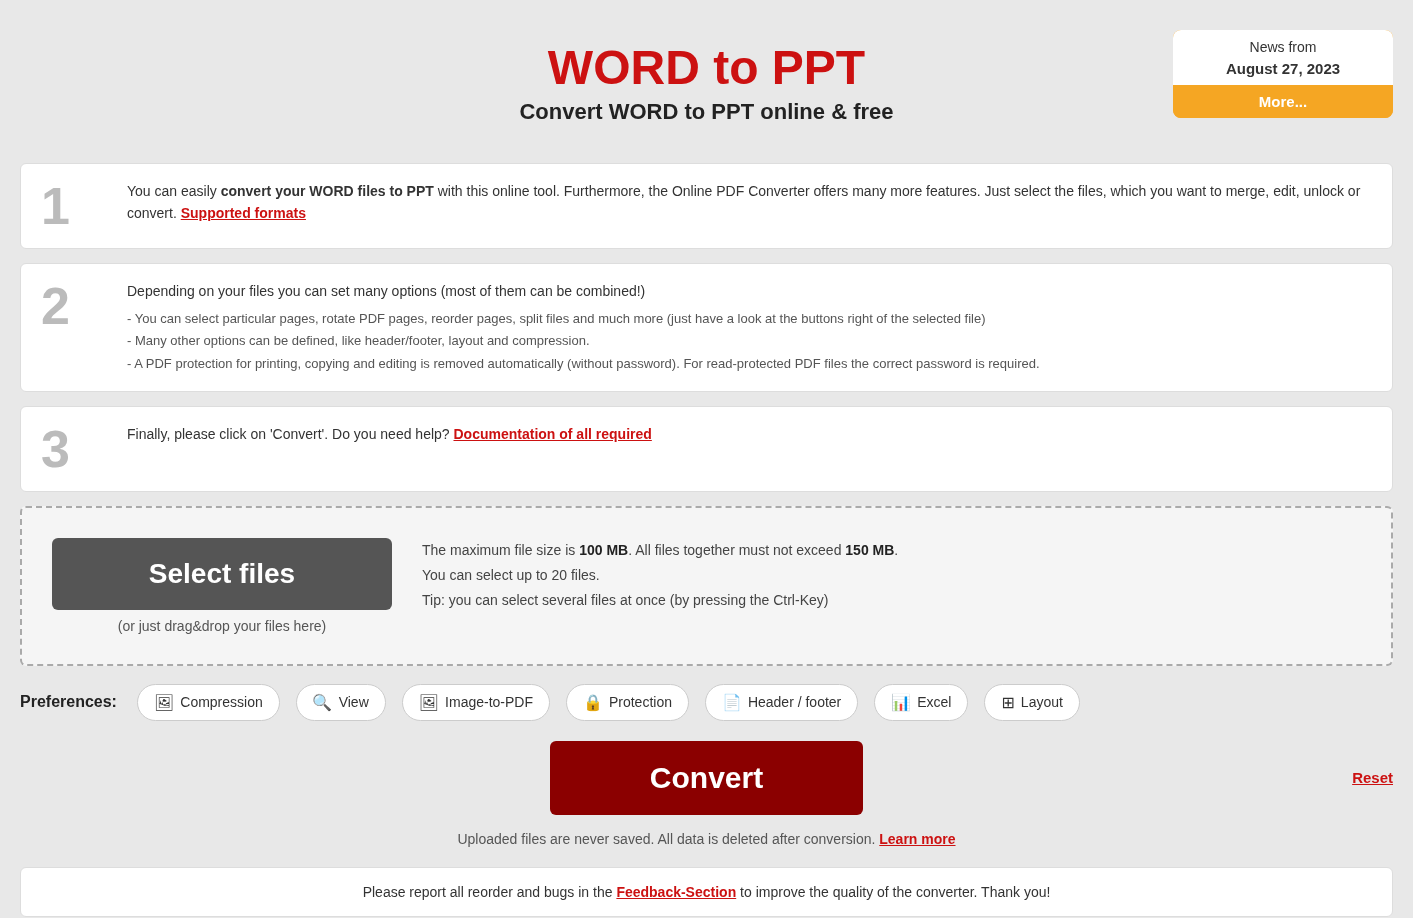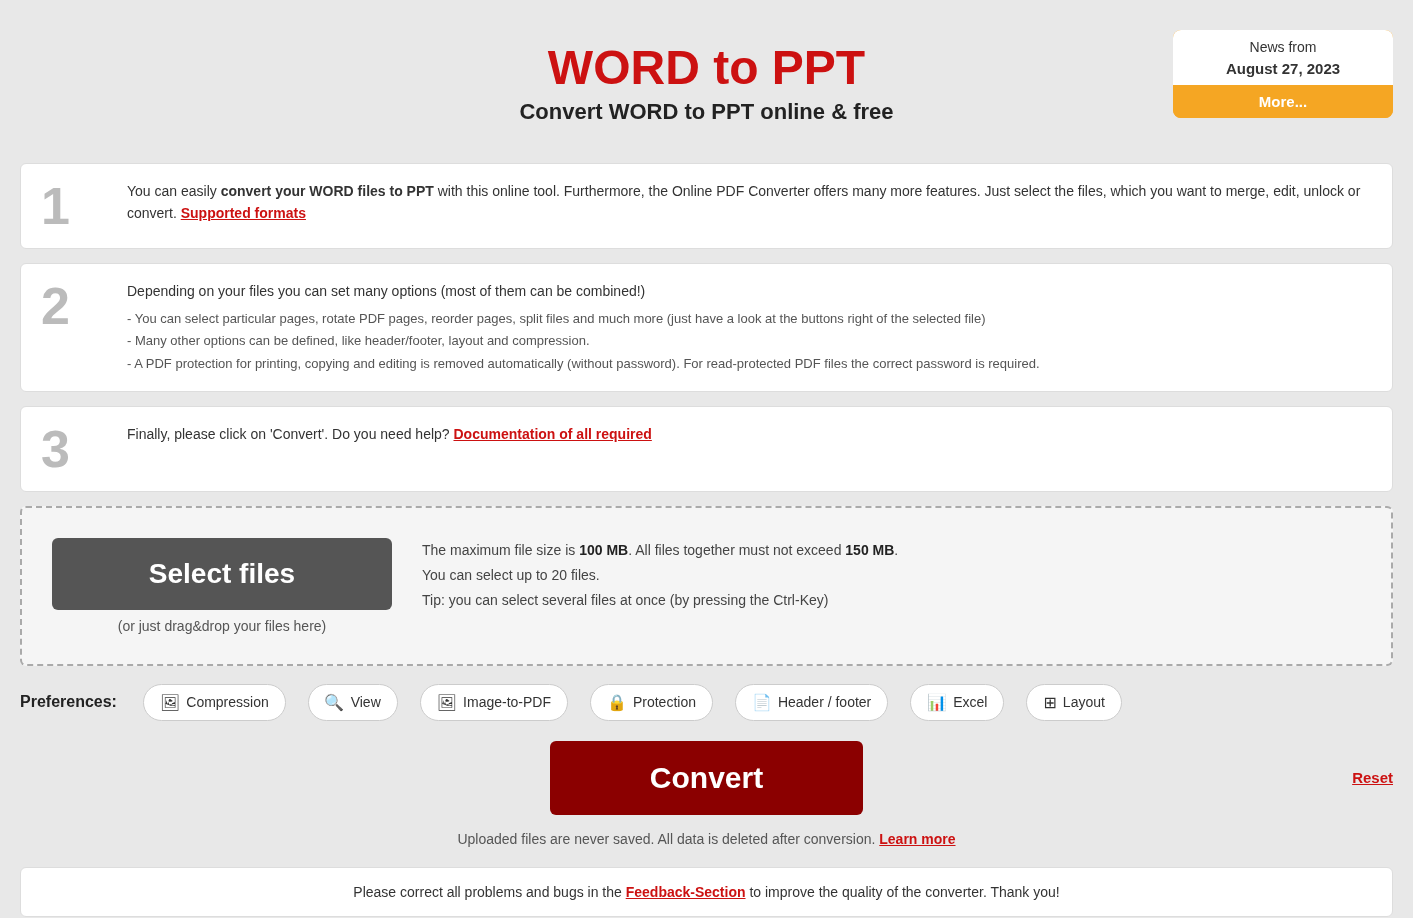--- a/index.html
+++ b/index.html
@@ -133,21 +133,21 @@
       color: #444;
       line-height: 1.8;
     }
     .upload-info strong {
       font-weight: bold;
       color: #222;
     }
     .preferences-bar {
       display: flex;
       align-items: center;
-      gap: 22px;
+      gap: 16px;
       margin-bottom: 20px;
       flex-wrap: wrap;
     }
     .preferences-label {
       font-size: 16px;
       font-weight: bold;
       color: #222;
       margin-right: 4px;
     }
     .pref-btn {
@@ -319,16 +319,16 @@
     <button class="convert-btn">Convert</button>
     <a class="reset-link">Reset</a>
   </div>
 
   <div class="privacy-notice">
     <span>Uploaded files are never saved. All data is deleted after conversion.</span>
     <a>Learn more</a>
   </div>
 
   <div class="feedback-box">
-    <span>Please correct all problems and bugs in the </span><a>Feedback-Section</a><span> to improve the quality of the converter. Thank you!</span>
+    <span>Please report all reorder and bugs in the </span><a>Feedback-Section</a><span> to improve the quality of the converter. Thank you!</span>
   </div>
 
 </div>
 
 </body></html>

